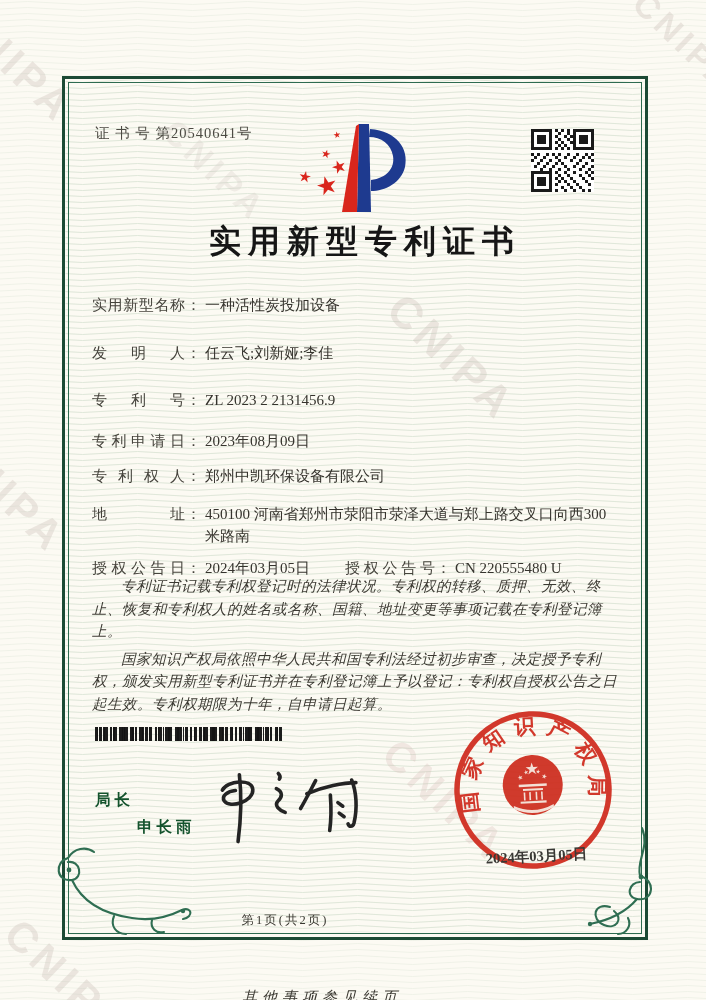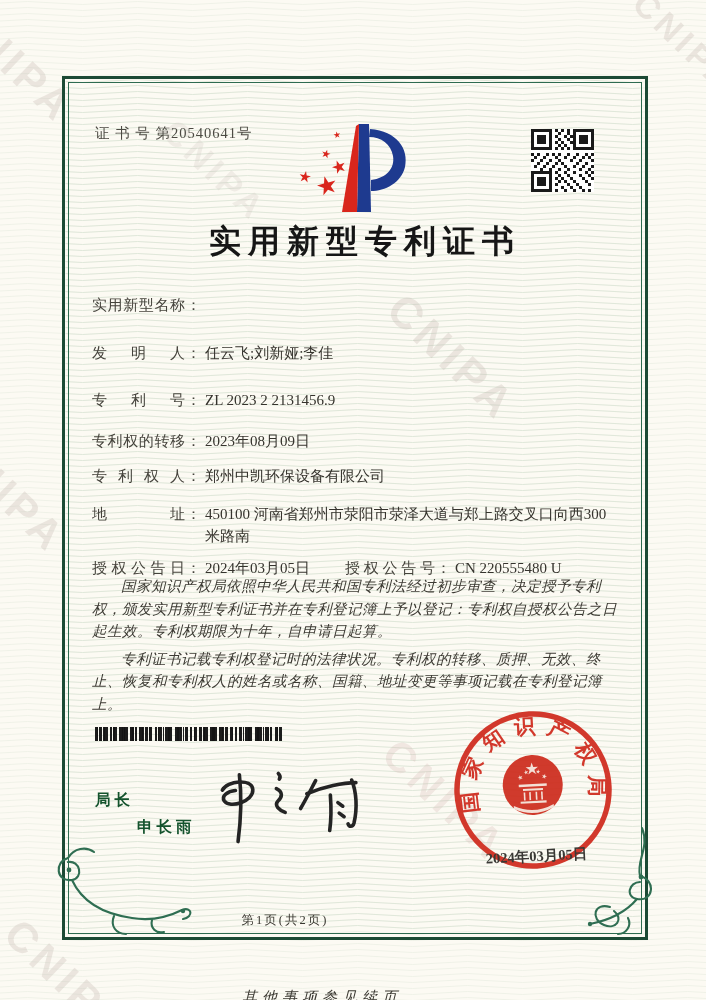--- a/index.html
+++ b/index.html
@@ -181,33 +181,34 @@
       <path d="M8 0h1v1h-1z M10 0h1v1h-1z M12 0h1v1h-1z M9 1h1v1h-1z M12 1h1v1h-1z M8 2h1v1h-1z M11 2h1v1h-1z M13 2h1v1h-1z M9 3h1v1h-1z M12 3h1v1h-1z M8 4h1v1h-1z M10 4h1v1h-1z M13 4h1v1h-1z M9 5h1v1h-1z M11 5h1v1h-1z M8 6h1v1h-1z M10 6h1v1h-1z M12 6h1v1h-1z M0 8h1v1h-1z M2 8h1v1h-1z M5 8h1v1h-1z M7 8h1v1h-1z M9 8h1v1h-1z M12 8h1v1h-1z M15 8h1v1h-1z M18 8h1v1h-1z M20 8h1v1h-1z M1 9h1v1h-1z M4 9h1v1h-1z M8 9h1v1h-1z M11 9h1v1h-1z M14 9h1v1h-1z M17 9h1v1h-1z M19 9h1v1h-1z M0 10h1v1h-1z M3 10h1v1h-1z M6 10h1v1h-1z M9 10h1v1h-1z M13 10h1v1h-1z M16 10h1v1h-1z M20 10h1v1h-1z M2 11h1v1h-1z M5 11h1v1h-1z M8 11h1v1h-1z M10 11h1v1h-1z M15 11h1v1h-1z M18 11h1v1h-1z M1 12h1v1h-1z M4 12h1v1h-1z M7 12h1v1h-1z M11 12h1v1h-1z M14 12h1v1h-1z M17 12h1v1h-1z M20 12h1v1h-1z M3 13h1v1h-1z M6 13h1v1h-1z M9 13h1v1h-1z M12 13h1v1h-1z M16 13h1v1h-1z M19 13h1v1h-1z M8 14h1v1h-1z M11 14h1v1h-1z M14 14h1v1h-1z M18 14h1v1h-1z M20 14h1v1h-1z M9 15h1v1h-1z M12 15h1v1h-1z M16 15h1v1h-1z M19 15h1v1h-1z M8 16h1v1h-1z M10 16h1v1h-1z M13 16h1v1h-1z M17 16h1v1h-1z M20 16h1v1h-1z M9 17h1v1h-1z M11 17h1v1h-1z M14 17h1v1h-1z M18 17h1v1h-1z M8 18h1v1h-1z M12 18h1v1h-1z M15 18h1v1h-1z M19 18h1v1h-1z M10 19h1v1h-1z M13 19h1v1h-1z M16 19h1v1h-1z M8 20h1v1h-1z M11 20h1v1h-1z M14 20h1v1h-1z M17 20h1v1h-1z M19 20h1v1h-1z"></path>
     </g>
   </svg>
 
   <div class="title">实用新型专利证书</div>
 
   <div class="fields">
     <div class="frow m1">
       <span class="label">实用新型名称</span>
         <span class="colon">：</span>
+        <span class="value">一种活性炭投加设备</span>
     </div>
     <div class="frow m2">
       <span class="label">发明人</span>
         <span class="colon">：</span>
         <span class="value">任云飞;刘新娅;李佳</span>
     </div>
     <div class="frow m3">
       <span class="label">专利号</span>
         <span class="colon">：</span>
         <span class="value">ZL 2023 2 2131456.9</span>
     </div>
     <div class="frow m4">
-      <span class="label">专利权的转移</span>
+      <span class="label">专利申请日</span>
         <span class="colon">：</span>
         <span class="value">2023年08月09日</span>
     </div>
     <div class="frow m5">
       <span class="label">专利权人</span>
         <span class="colon">：</span>
         <span class="value">郑州中凯环保设备有限公司</span>
     </div>
     <div class="frow m6">
       <span class="label">地址</span>
@@ -218,22 +219,22 @@
       <span class="label">授权公告日</span>
         <span class="colon">：</span>
         <span class="value gd-value">2024年03月05日</span>
       <span class="label" style="flex-basis:90px;width:90px">授权公告号</span>
         <span class="colon">：</span>
         <span class="value">CN 220555480 U</span>
     </div>
   </div>
 
   <div class="paras">
+    <p>专利证书记载专利权登记时的法律状况。专利权的转移、质押、无效、终止、恢复和专利权人的姓名或名称、国籍、地址变更等事项记载在专利登记簿上。</p>
     <p>国家知识产权局依照中华人民共和国专利法经过初步审查，决定授予专利权，颁发实用新型专利证书并在专利登记簿上予以登记：专利权自授权公告之日起生效。专利权期限为十年，自申请日起算。</p>
-    <p>专利证书记载专利权登记时的法律状况。专利权的转移、质押、无效、终止、恢复和专利权人的姓名或名称、国籍、地址变更等事项记载在专利登记簿上。</p>
   </div>
 
   <div class="barcode"></div>
 
   <div class="sig-title">局长</div>
   <div class="sig-name">申长雨</div>
 
   <svg class="signature" viewBox="0 0 570 330">
     <g fill="none" stroke="#242424" stroke-width="11" stroke-linecap="round" stroke-linejoin="round">
       <path d="M60,135 C75,106 150,98 153,133 C156,170 82,192 66,168 C56,152 76,138 100,136"></path>

